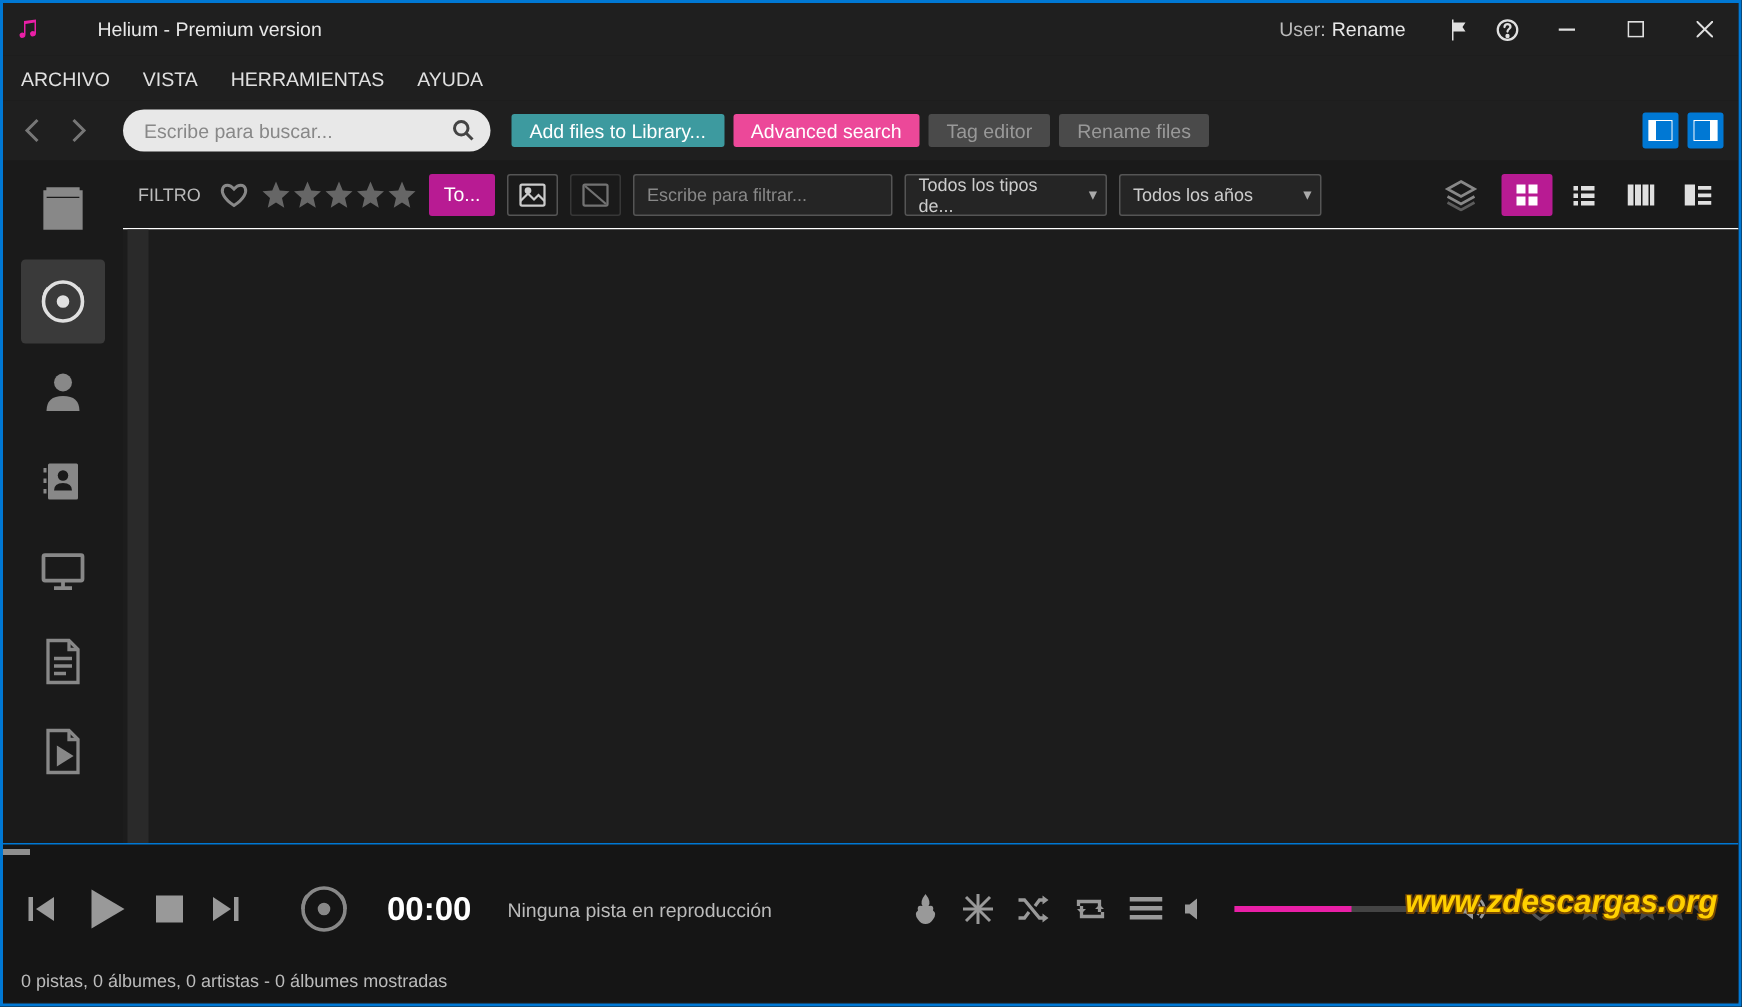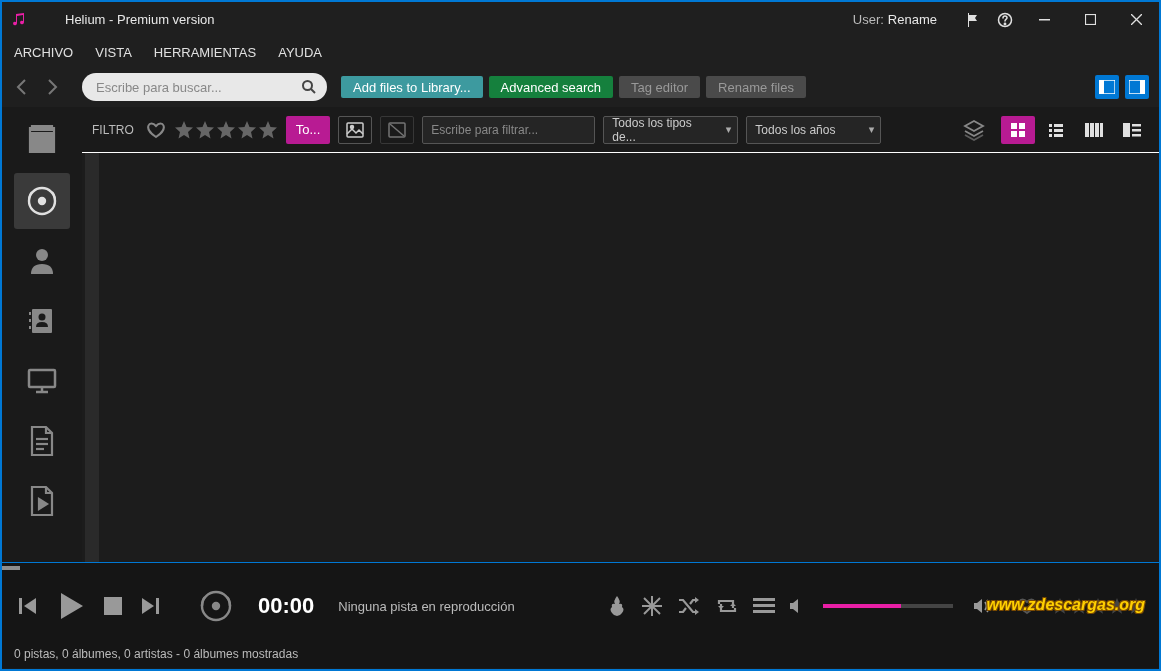--- a/index.html
+++ b/index.html
@@ -21,21 +21,21 @@
 
 
 .toolbar { height:40px; background:#1f1f1f; display:flex; align-items:center; padding:0 10px; gap:6px; }
 .nav-arrow { width:22px; height:22px; color:#888; display:flex; align-items:center; justify-content:center; cursor:pointer; }
 .searchbox { flex:0 0 245px; height:28px; background:#e8e8e8; border-radius:14px; display:flex; align-items:center; padding:0 10px 0 14px; margin-left:14px; margin-right:8px; }
 .searchbox input { flex:1; border:none; background:transparent; outline:none; font-size:13px; color:#333; }
 .searchbox input::placeholder { color:#888; }
 .search-icon { color:#444; }
 .toolbtn { height:22px; padding:0 12px; border-radius:2px; color:#fff; font-size:13px; display:flex; align-items:center; cursor:pointer; border:none; }
 .tb-add { background:#3d9a9f; }
-.tb-adv { background:#15803d; }
+.tb-adv { background:#ec4899; }
 .tb-dis { background:#4a4a4a; color:#999; }
 .panel-toggle { width:24px; height:24px; background:#0078d4; color:#fff; display:flex; align-items:center; justify-content:center; border-radius:2px; cursor:pointer; }
 
 
 .mainrow { display:flex; height:455px; }
 
 
 .sidebar { width:80px; background:#1a1a1a; display:flex; flex-direction:column; align-items:center; padding-top:4px; }
 .side-item { width:56px; height:56px; display:flex; align-items:center; justify-content:center; color:#888; cursor:pointer; margin:2px 0; border-radius:3px; }
 .side-item.active { background:#3a3a3a; color:#e0e0e0; }
@@ -71,21 +71,21 @@
 .p-btn { color:#999; cursor:pointer; display:flex; align-items:center; }
 .disc-large { color:#888; margin-left:20px; margin-right:8px; }
 .time { color:#fff; font-size:22px; font-weight:600; }
 .track-label { color:#bbb; font-size:13px; margin-left:10px; }
 .player-spacer { flex:1; }
 .p-icon { color:#999; cursor:pointer; }
 .volume-slider { width:130px; height:4px; background:#444; position:relative; margin:0 6px; }
 .volume-fill { position:absolute; left:0; top:0; bottom:0; width:60%; background:#e91fa6; }
 .rate-stars { display:flex; gap:1px; }
 .rate-stars .star { color:#444; }
-.watermark { position:absolute; right:14px; bottom:55px; color:#ffd000; font-weight:700; font-style:italic; font-size:16px; text-shadow:1px 1px 0 #7a4a00, -1px -1px 0 #7a4a00, 1px -1px 0 #7a4a00, -1px 1px 0 #7a4a00; pointer-events:none; }
+.watermark { position:absolute; right:14px; bottom:55px; color:#ffd000; font-weight:700; font-style:italic; font-size:21px; text-shadow:1px 1px 0 #7a4a00, -1px -1px 0 #7a4a00, 1px -1px 0 #7a4a00, -1px 1px 0 #7a4a00; pointer-events:none; }
 
 
 .statusbar { height:28px; background:#151515; display:flex; align-items:center; padding:0 12px; font-size:12px; color:#bbb; }
 
 svg { display:block; }
 </style>
 </head>
 <body>
 
 <div class="titlebar">

